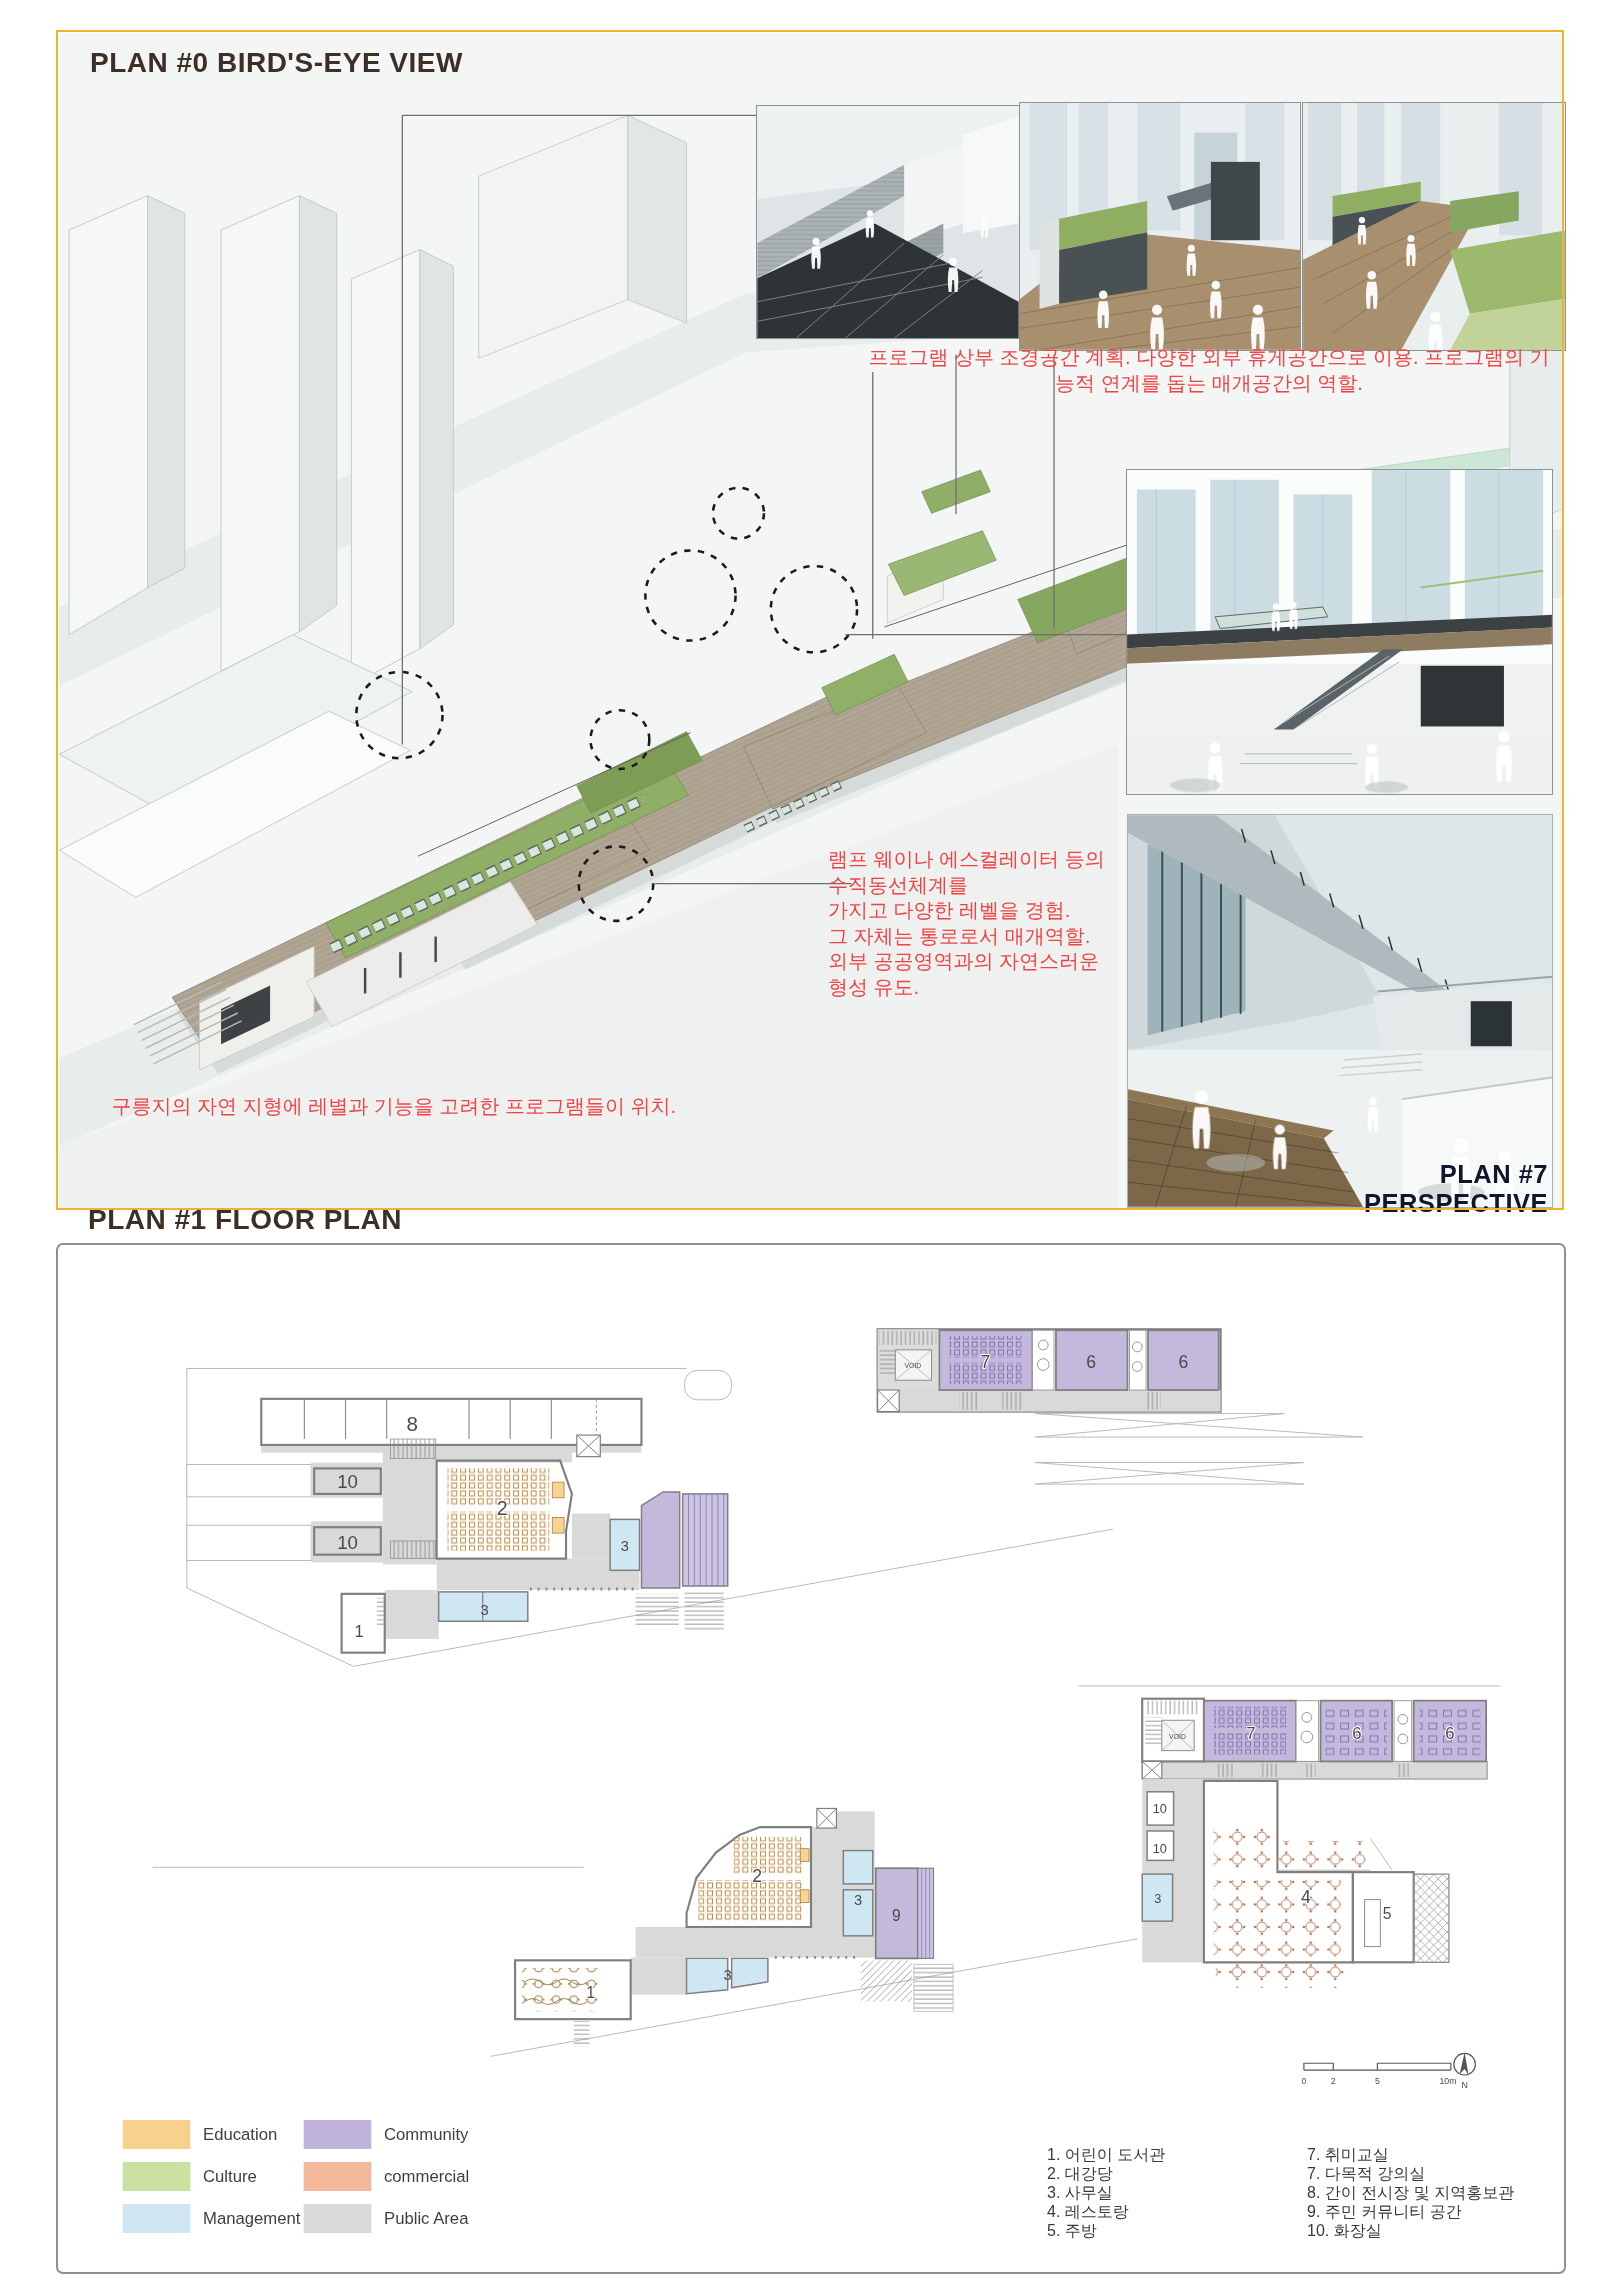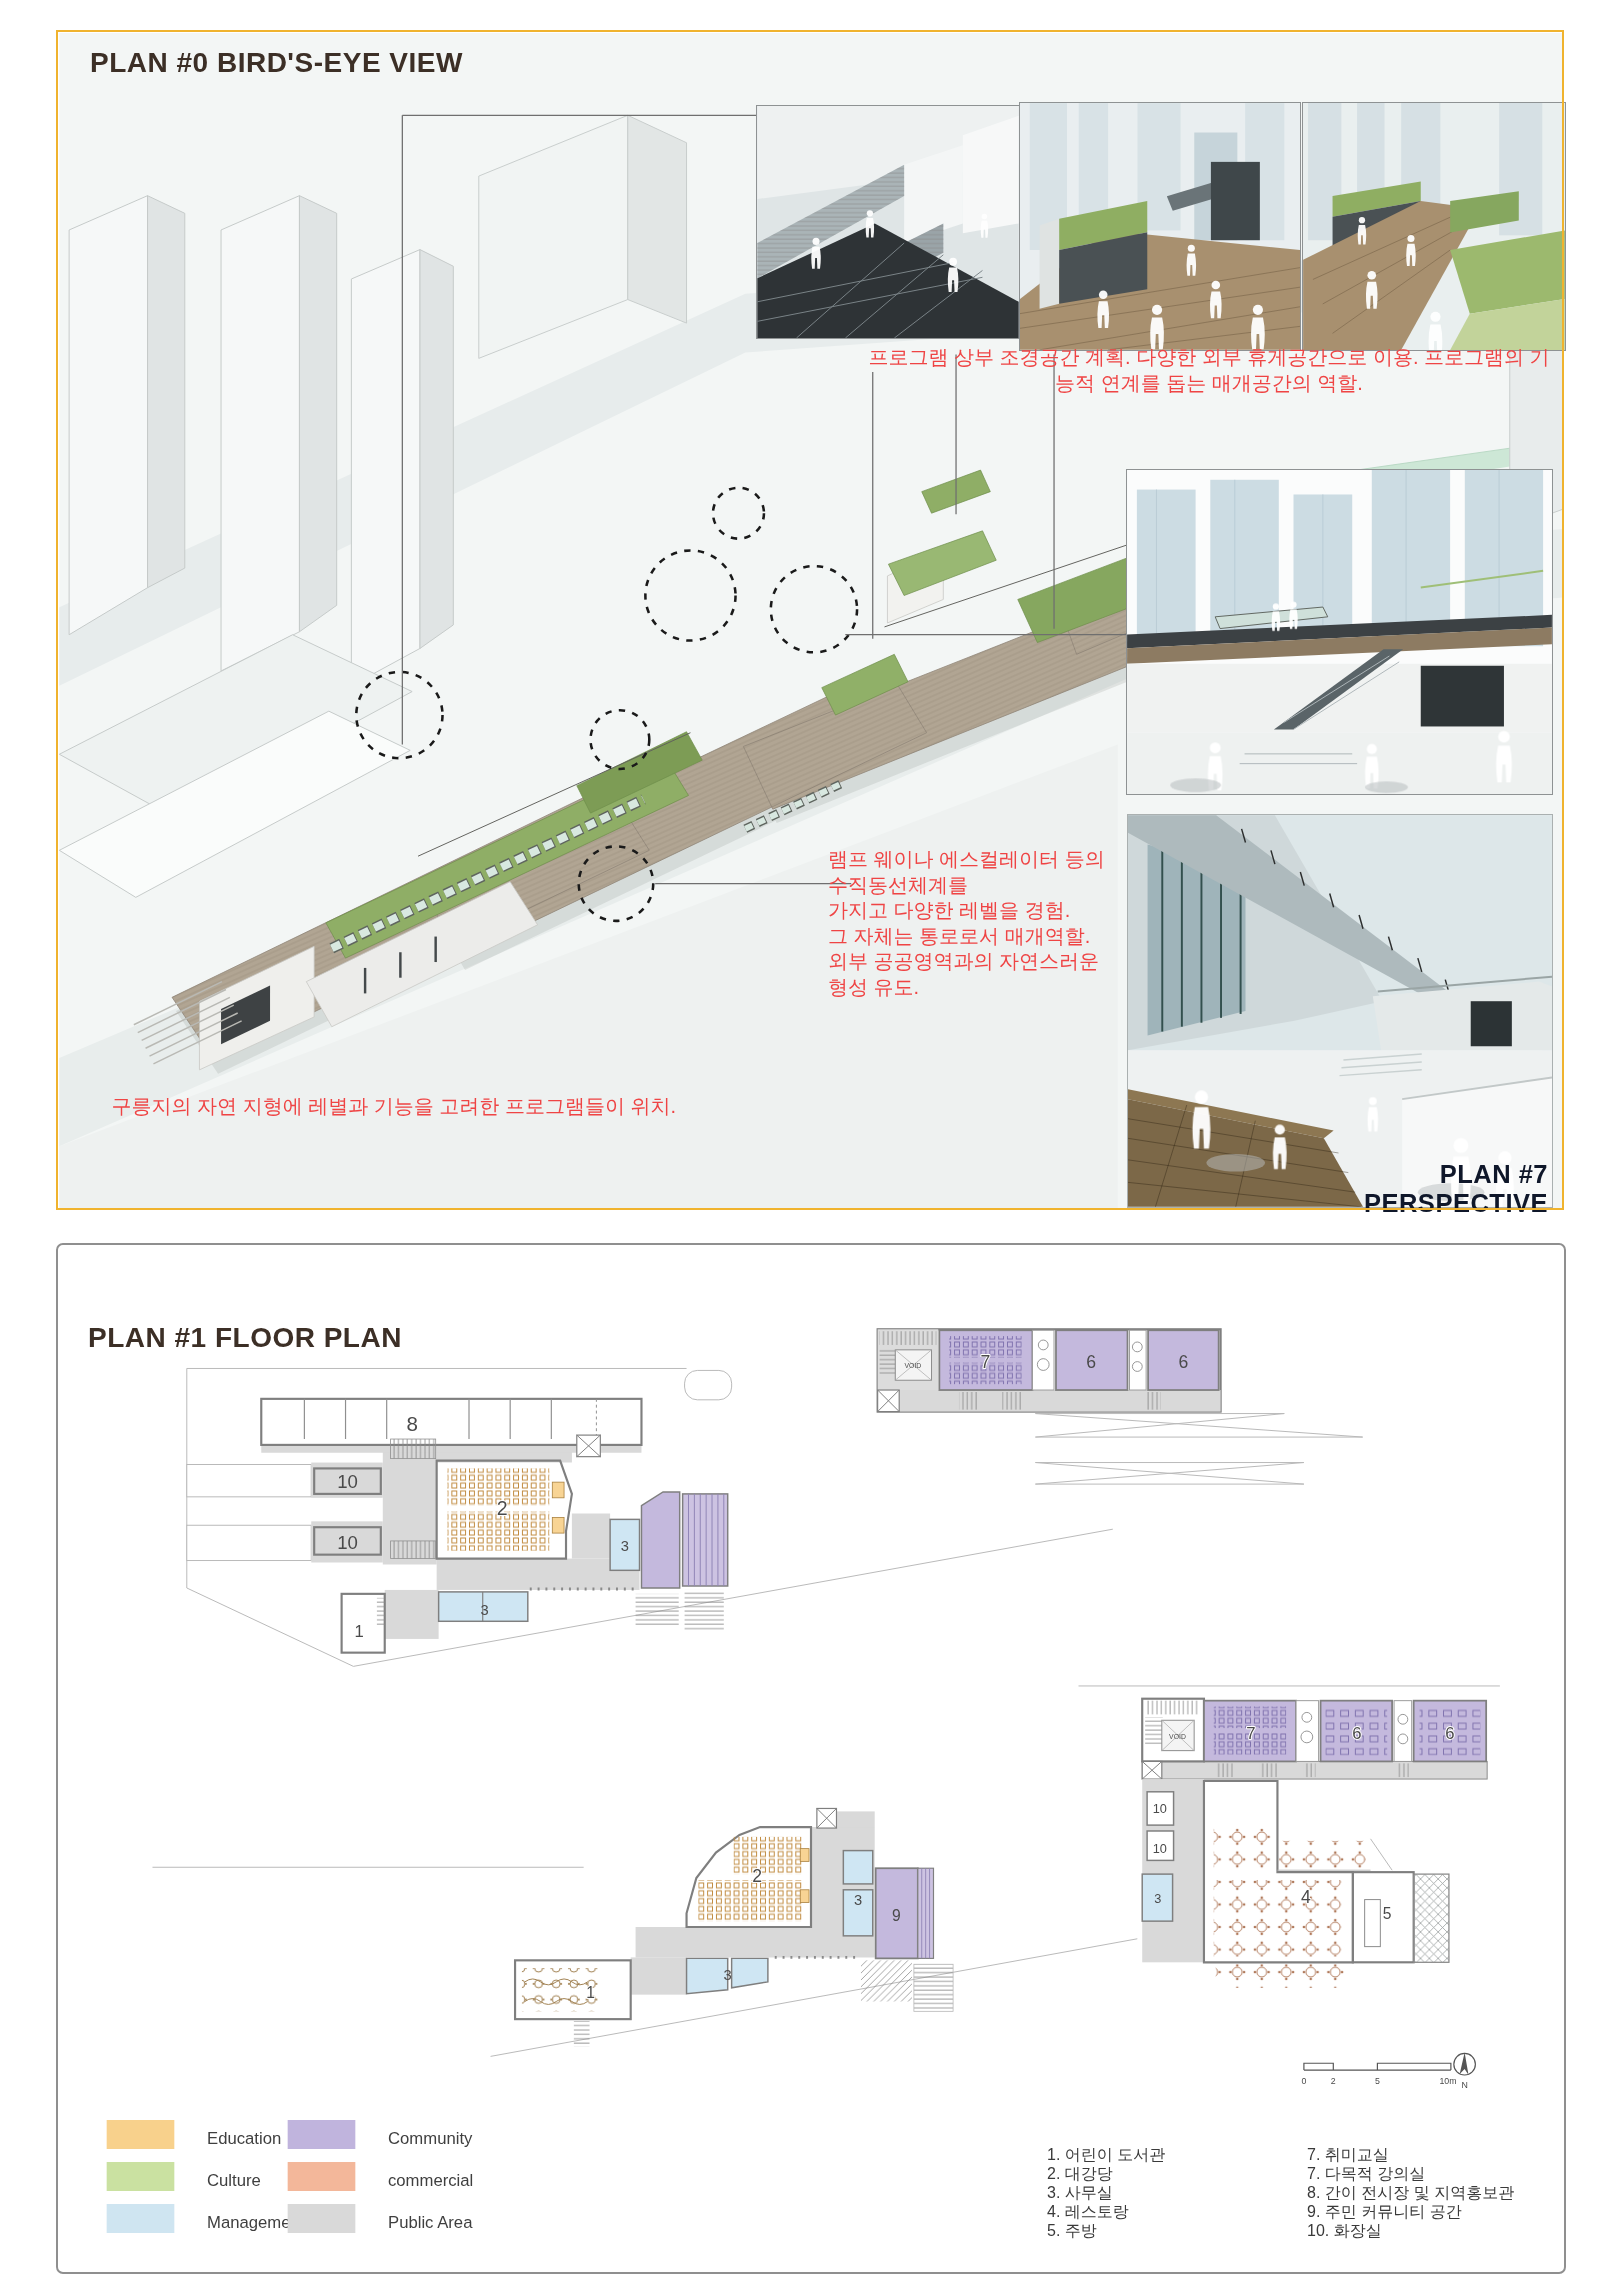--- a/index.html
+++ b/index.html
@@ -12,21 +12,21 @@
   .board-title{position:absolute;z-index:40;font-weight:bold;font-size:28px;letter-spacing:0.5px;color:#3c2f26;}
   .kr{color:#ef4444;font-size:20px;line-height:25.5px;z-index:40;}
   .inset{position:absolute;z-index:20;border:1px solid #8e9293;overflow:hidden;background:#e8edee;}
   .inset svg{display:block;}
   #perspective-label{position:absolute;z-index:45;left:1264px;top:1160px;width:284px;text-align:right;
      font-weight:bold;font-size:25.5px;letter-spacing:0.5px;color:#0f172a;}
   #main-bev{position:absolute;left:59px;top:33px;z-index:5;}
   #floorplan-svg{position:absolute;left:58px;top:1245px;z-index:10;}
   svg text{font-family:"Liberation Sans",sans-serif;fill:#4a4a4a;}
   svg text.halo{paint-order:stroke;stroke:#ffffff;stroke-width:2px;stroke-linejoin:round;}
-  .legend-row{position:absolute;z-index:40;display:flex;align-items:flex-end;gap:32px;}
+  .legend-row{position:absolute;z-index:40;display:flex;align-items:center;gap:12px;margin-left:16px;}
   .legend-label{font-size:16.7px;color:#3f3f3f;}
   .key-col{position:absolute;z-index:40;font-size:16px;line-height:19px;color:#3a3a3a;}
   .wall{stroke:#7f7f7f;stroke-width:2.2;fill:none;}
   .thin{stroke:#b8b8b8;stroke-width:1;fill:none;}
 </style>
 </head>
 <body>
 
 <svg width="0" height="0" style="position:absolute" aria-hidden="true">
   <defs>
@@ -388,21 +388,21 @@
 </div>
 
 <div id="perspective-label">PLAN #7 PERSPECTIVE</div>
 
 <div class="kr abs" style="left:88px;top:1094px;width:588px;">
   <div>구릉지의 자연 지형에 레별과 기능을 고려한 프로그램들이 위치.</div>
 </div>
 
 <div id="p0-border" class="panel-border"></div>
 
-<div class="board-title" style="left:88px;top:1322px;">PLAN #1 FLOOR PLAN</div>
+<div class="board-title" style="left:88px;top:1204px;">PLAN #1 FLOOR PLAN</div>
 
 <svg id="floorplan-svg" width="1506" height="1025" viewBox="59 1270 1536 1046">
 
   <g>
     <g class="thin">
       <path d="M190,1396 H700"></path>
       <path d="M190,1396 V1620 L360,1700 L1135,1560"></path>
       <rect x="698" y="1398" width="48" height="30" rx="13"></rect>
       <rect x="190" y="1494" width="127" height="33" fill="#ffffff"></rect>
       <rect x="190" y="1556" width="127" height="36" fill="#ffffff"></rect>

